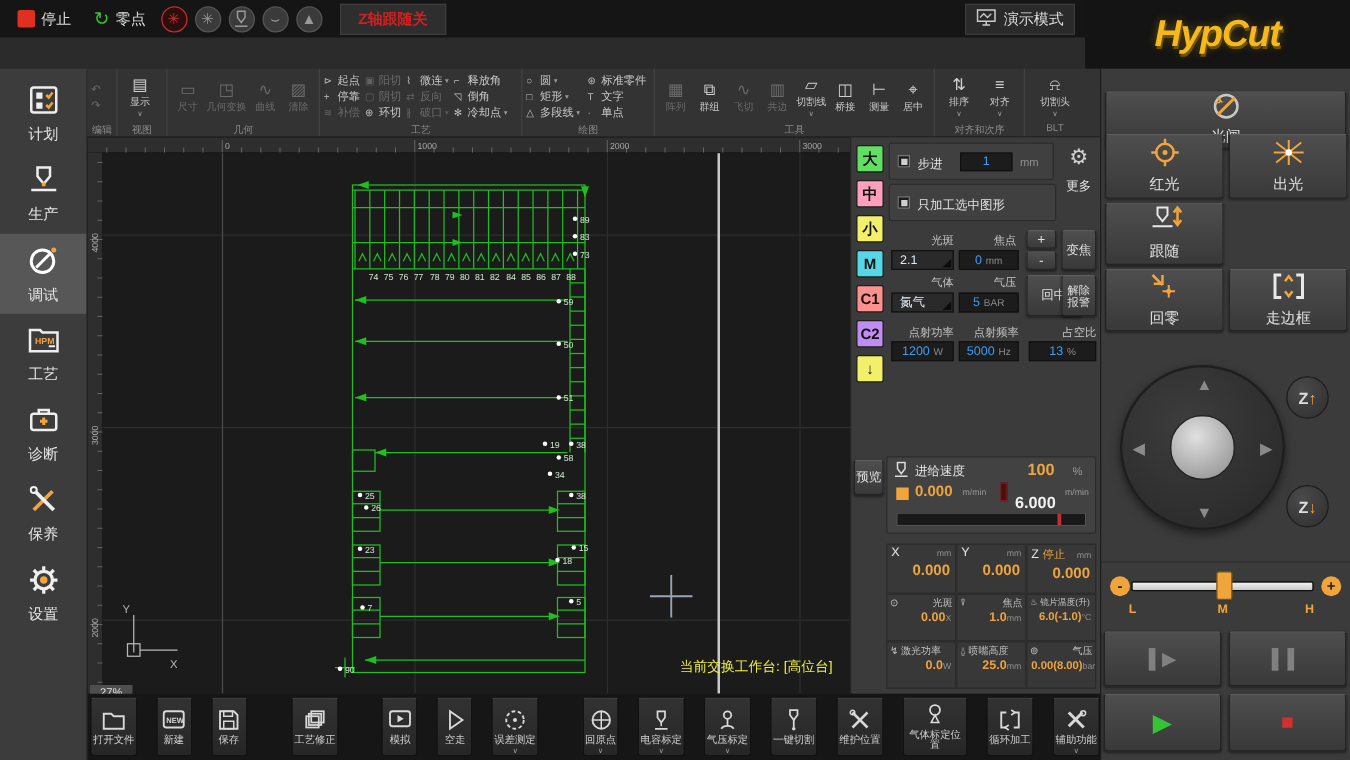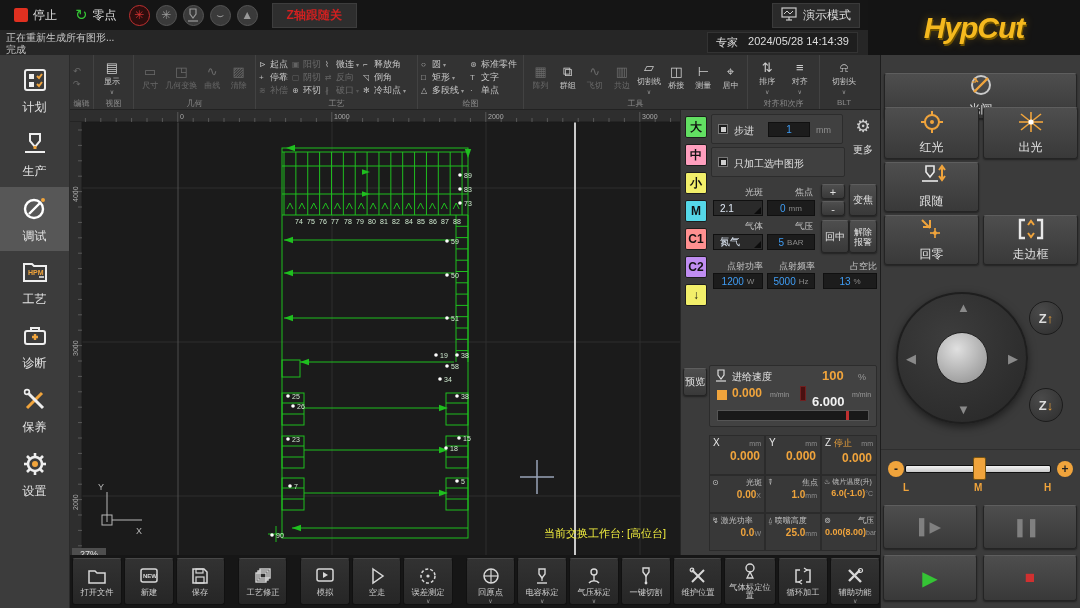--- a/index.html
+++ b/index.html
@@ -67,21 +67,21 @@
 .zbtn .ar{color:#f0a43c}
 #joypad{position:absolute;left:15px;top:237px;width:132px;height:132px;border-radius:50%;background:radial-gradient(circle at 40% 35%,#3d3d3d,#262626);border:2px solid #1e1e1e;box-shadow:0 3px 8px rgba(0,0,0,.5)}
 #joyknob{position:absolute;left:38px;top:38px;width:52px;height:52px;border-radius:50%;background:radial-gradient(circle at 40% 32%,#e0e0e0,#8a8a8a);border:1px solid #222}
 .jar{position:absolute;color:#8a8a8a;font-size:13px}
 .spd-circle{position:absolute;width:16px;height:16px;border-radius:50%;background:#f0a43c;color:#232323;font-weight:bold;font-size:12px;display:flex;align-items:center;justify-content:center;cursor:pointer}
 #spdtrack{position:absolute;left:24px;top:410px;width:146px;height:8px;background:linear-gradient(#f2f2f2,#c9c9c9);border:1px solid #101010;border-radius:2px;cursor:pointer}
 #spdhandle{position:absolute;left:92px;top:402px;width:13px;height:23px;background:#f0a43c;border:1px solid #7a5510;border-radius:2px;cursor:pointer}
 .spdl{position:absolute;top:427px;color:#f0a43c;font-weight:bold;font-size:10px}
 .tbt{position:absolute;width:94px;height:44px}
 
-#bottombar{left:70px;top:555px;width:810px;height:53px;background:#161616;display:flex;align-items:center;padding-left:2px;gap:2px}
+#bottombar{left:70px;top:555px;width:810px;height:53px;background:#161616;display:flex;align-items:center;padding-left:2px;gap:15px}
 .bb{width:53px;height:47px;background:linear-gradient(#323232,#262626);border:1px solid #111;border-top-color:#474747;border-radius:3px;display:flex;flex-direction:column;align-items:center;justify-content:center;gap:1px;color:#cfcfcf;font-size:9px;cursor:pointer;position:relative}
 .bb .lb{line-height:9px;text-align:center;transform:scale(.92);white-space:nowrap}
 .bb .lb.wrap{white-space:normal;width:50px}
 .bb .bcaret{position:absolute;bottom:0;font-size:6px;color:#999;line-height:5px}
 .gap{width:9px}
 svg text{font-family:"Liberation Sans","DejaVu Sans",sans-serif}
 </style>
 </head>
 <body>
 
@@ -112,28 +112,20 @@
             <rect x="1" y="1" width="14" height="9" fill="none" stroke="#ccc" stroke-width="1.2"></rect>
             <polyline points="3,7 6,4 9,7 12,4" fill="none" stroke="#ccc" stroke-width="1"></polyline>
             <line x1="8" y1="10" x2="8" y2="13" stroke="#ccc" stroke-width="1.2"></line>
             <line x1="5" y1="13" x2="11" y2="13" stroke="#ccc" stroke-width="1.2"></line>
           </svg></span>
     <span>演示模式</span>
   </div>
 </div>
 <div id="logo" class="abs">HypCut</div>
 
-<div id="statusbar" class="abs">
-  <div class="l1">正在重新生成所有图形...</div>
-  <div class="l2">完成</div>
-  <div id="userbox">
-        <span>专家</span>
-        <span>2024/05/28 14:14:39</span>
-      </div>
-</div>
 
 <div id="sidebar" class="abs">
   <div class="sbi">
     <span><svg width="26" height="26" viewBox="0 0 26 26">
             <rect x="3" y="3" width="20" height="20" rx="2" fill="none" stroke="#eee" stroke-width="2"></rect>
             <rect x="7" y="7" width="5" height="5" fill="#eee"></rect>
             <rect x="7" y="15" width="5" height="5" fill="#eee"></rect>
             <path d="M15 9l2 2 3-4" stroke="#f0a43c" stroke-width="2" fill="none"></path>
             <path d="M15 17l2 2 3-4" stroke="#f0a43c" stroke-width="2" fill="none"></path>
           </svg></span>
@@ -725,21 +717,21 @@
   <div class="btn3d" style="position:absolute;left:140px;top:91px;width:24px;height:15px;font-size:11px">-</div>
   <div class="btn3d" style="position:absolute;left:168px;top:74px;width:28px;height:32px;font-size:10px">变焦</div>
 
   <span class="plab" style="left:32px;top:110px;width:50px;text-align:right">气体</span>
   <span class="plab" style="left:86px;top:110px;width:46px;text-align:right">气压</span>
   <div class="ddl" style="left:32px;top:124px;width:50px;height:16px">氮气</div>
   <div class="vbox" style="left:86px;top:124px;width:48px;height:16px">
         <span>5</span>
         <span class="u">BAR</span>
       </div>
-  <div class="btn3d" style="position:absolute;left:140px;top:110px;width:28px;height:33px;font-size:10px;line-height:11px;word-break:break-all;padding:0 2px;text-align:left">回中</div>
+  <div class="btn3d" style="position:absolute;left:140px;top:110px;width:44px;height:33px;font-size:10px;line-height:11px;word-break:break-all;padding:0 2px;text-align:left">回中</div>
   <div class="btn3d" style="position:absolute;left:168px;top:110px;width:28px;height:33px;font-size:9px;line-height:10px;word-break:break-all;padding:0 2px;text-align:center">解除报警</div>
 
   <span class="plab" style="left:24px;top:150px;width:58px;text-align:right">点射功率</span>
   <span class="plab" style="left:86px;top:150px;width:48px;text-align:right">点射频率</span>
   <span class="plab" style="left:142px;top:150px;width:54px;text-align:right">占空比</span>
   <div class="vbox" style="left:32px;top:163px;width:50px;height:16px">
         <span>1200</span>
         <span class="u">W</span>
       </div>
   <div class="vbox" style="left:86px;top:163px;width:48px;height:16px">

